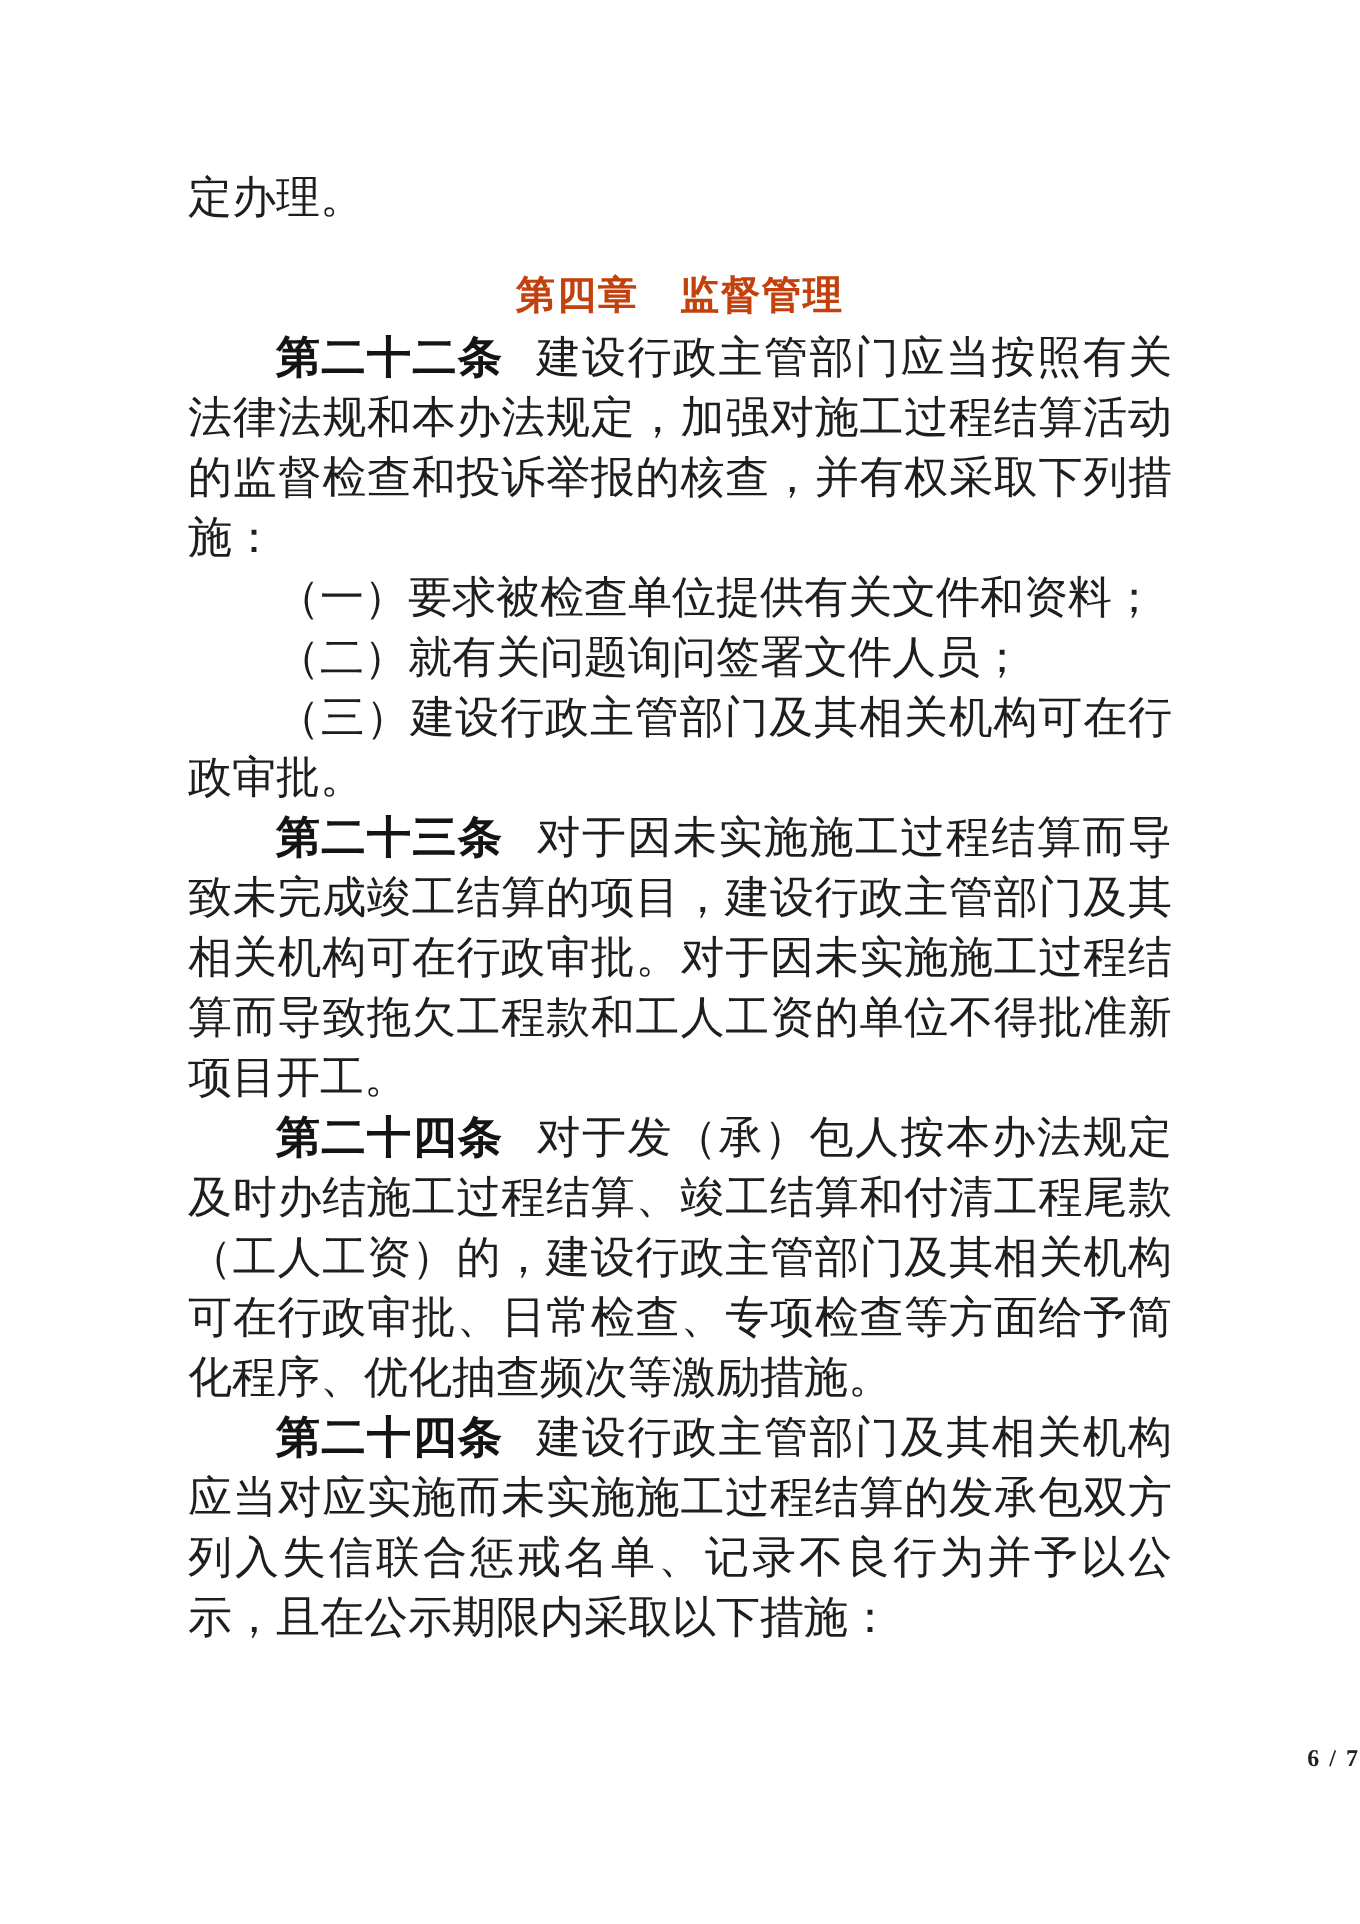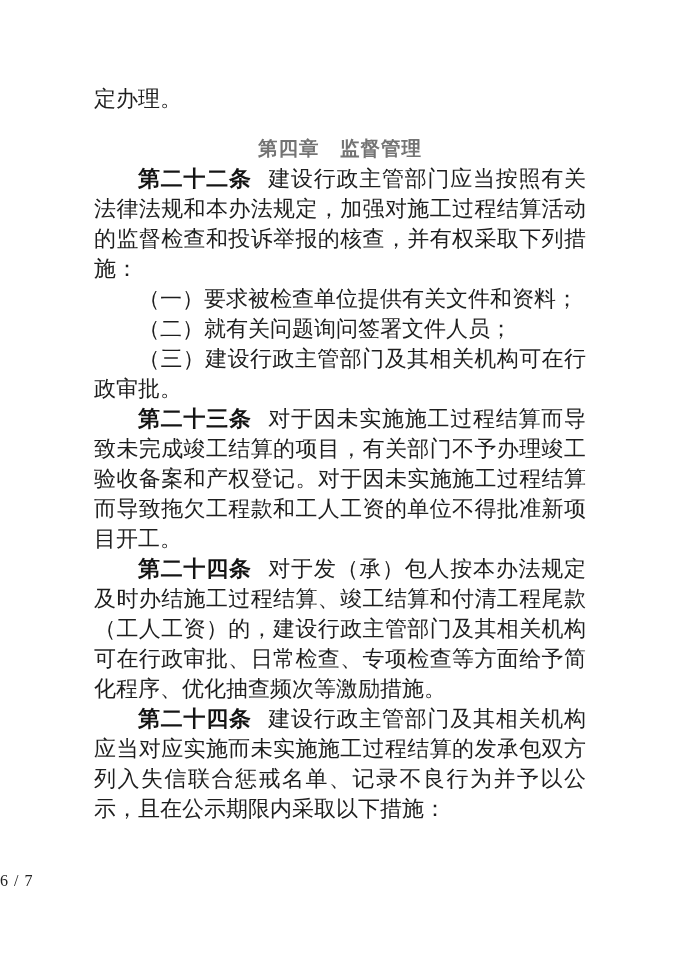--- a/index.html
+++ b/index.html
@@ -33,31 +33,31 @@
     color: #141414;
     margin-right: 0.75em;
   }
   .chapter {
     margin: 20px 0 0 0;
     font-size: 19.5px;
     line-height: 30px;
     font-weight: bold;
     text-align: center;
     text-indent: 0;
-    color: #737373;
+    color: #c2410c;
     letter-spacing: 1px;
   }
   .footer {
     position: absolute;
     left: 0;
     right: 0;
     top: 872px;
-    text-align: left;
-    font-size: 16px;
-    font-weight: normal;
+    text-align: right;
+    font-size: 12px;
+    font-weight: bold;
     color: #222222;
     letter-spacing: 1px;
   }
 </style>
 </head>
 <body>
 
 <div class="content">
 
   <p class="para no-indent">定办理。</p>
@@ -67,21 +67,21 @@
 
   <p class="para"><b class="art-num">第二十二条</b><span>建设行政主管部门应当按照有关法律法规和本办法规定，加强对施工过程结算活动的监督检查和投诉举报的核查，并有权采取下列措施：</span></p>
 
   <p class="para">（一）要求被检查单位提供有关文件和资料；</p>
 
   <p class="para">（二）就有关问题询问签署文件人员；</p>
 
   <p class="para">（三）建设行政主管部门及其相关机构可在行政审批。</p>
 
 
-  <p class="para"><b class="art-num">第二十三条</b><span>对于因未实施施工过程结算而导致未完成竣工结算的项目，有关部门不予办理竣工验收备案和产权登记。对于因未实施施工过程结算而导致拖欠工程款和工人工资的单位不得批准新项目开工。</span></p>
+  <p class="para"><b class="art-num">第二十三条</b><span>对于因未实施施工过程结算而导致未完成竣工结算的项目，建设行政主管部门及其相关机构可在行政审批。对于因未实施施工过程结算而导致拖欠工程款和工人工资的单位不得批准新项目开工。</span></p>
 
   <p class="para"><b class="art-num">第二十四条</b><span>对于发（承）包人按本办法规定及时办结施工过程结算、竣工结算和付清工程尾款（工人工资）的，建设行政主管部门及其相关机构可在行政审批、日常检查、专项检查等方面给予简化程序、优化抽查频次等激励措施。</span></p>
 
   <p class="para"><b class="art-num">第二十四条</b><span>建设行政主管部门及其相关机构应当对应实施而未实施施工过程结算的发承包双方列入失信联合惩戒名单、记录不良行为并予以公示，且在公示期限内采取以下措施：</span></p>
 
 </div>
 
 <div class="footer">6 / 7</div>
 
 </body></html>

